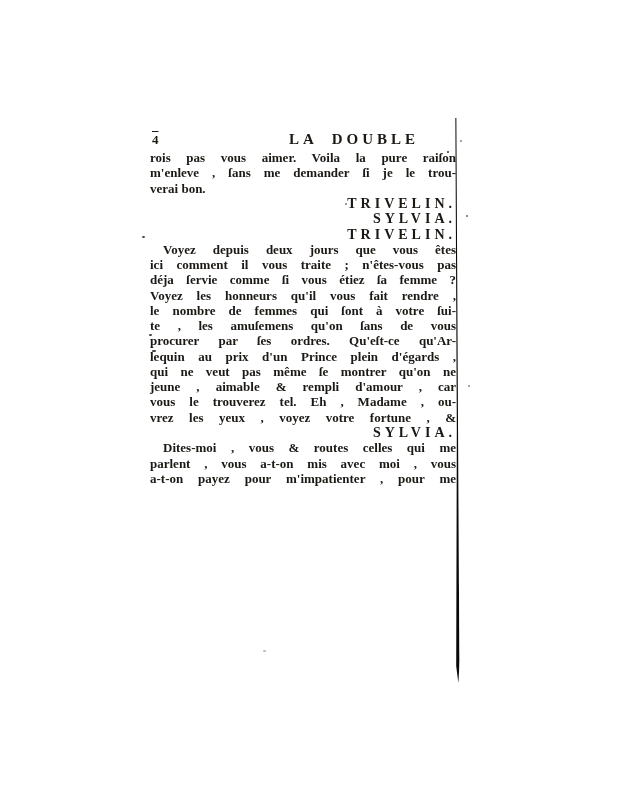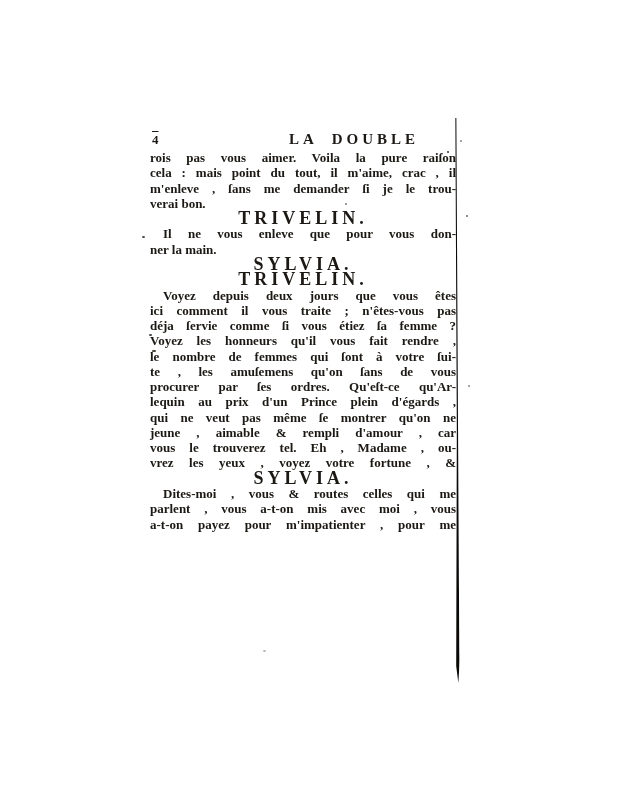--- a/index.html
+++ b/index.html
@@ -40,22 +40,22 @@
   }
   .line{
     height:15.25px;line-height:15.25px;
     text-align:justify;text-align-last:justify;
     overflow:visible;white-space:nowrap;
   }
   .line.no-just{text-align-last:left;}
   .line.indent{text-indent:13px;}
   .speaker{
     height:15.4px;line-height:15.4px;
-    text-align:center;
-    font-size:18px;font-weight:bold;
+    text-align:right;
+    font-size:14px;font-weight:bold;
     letter-spacing:4px;
   }
   .page-edge-rule{
     position:absolute;left:454px;top:118px;
     width:5px;height:565px;
     background:var(--rule);
     clip-path:polygon(42% 0,62% 0,88% 82%,100% 96%,72% 100%,30% 97%,55% 55%);
     transform:rotate(-0.15deg);
   }
   .speckle{position:absolute;border-radius:50%;}
@@ -66,29 +66,24 @@
 <div class="scan-page">
 
   <div class="text-column">
     <div class="header-row">
       <span class="signature">4</span>
       <span class="running-title">LA DOUBLE</span>
     </div>
     <div id="body-text">
         <div>
           <div class="line">rois pas vous aimer. Voila la pure raiſon</div>
-          <div class="line">cela : mais point du tout, il m'aime, crac , il</div>
           <div class="line">m'enleve , ſans me demander ſi je le trou-</div>
           <div class="line no-just">verai bon.</div>
         </div>
         <div class="speaker">TRIVELIN.</div>
-        <div>
-          <div class="line indent">Il ne vous enleve que pour vous don-</div>
-          <div class="line no-just">ner la main.</div>
-        </div>
         <div class="speaker">SYLVIA.</div>
         <div class="speaker">TRIVELIN.</div>
         <div>
           <div class="line indent">Voyez depuis deux jours que vous êtes</div>
           <div class="line">ici comment il vous traite ; n'êtes-vous pas</div>
           <div class="line">déja ſervie comme ſi vous étiez ſa femme ?</div>
           <div class="line">Voyez les honneurs qu'il vous fait rendre ,</div>
           <div class="line">le nombre de femmes qui ſont à votre ſui-</div>
           <div class="line">te , les amuſemens qu'on ſans de vous</div>
           <div class="line">procurer par ſes ordres. Qu'eſt-ce qu'Ar-</div>

